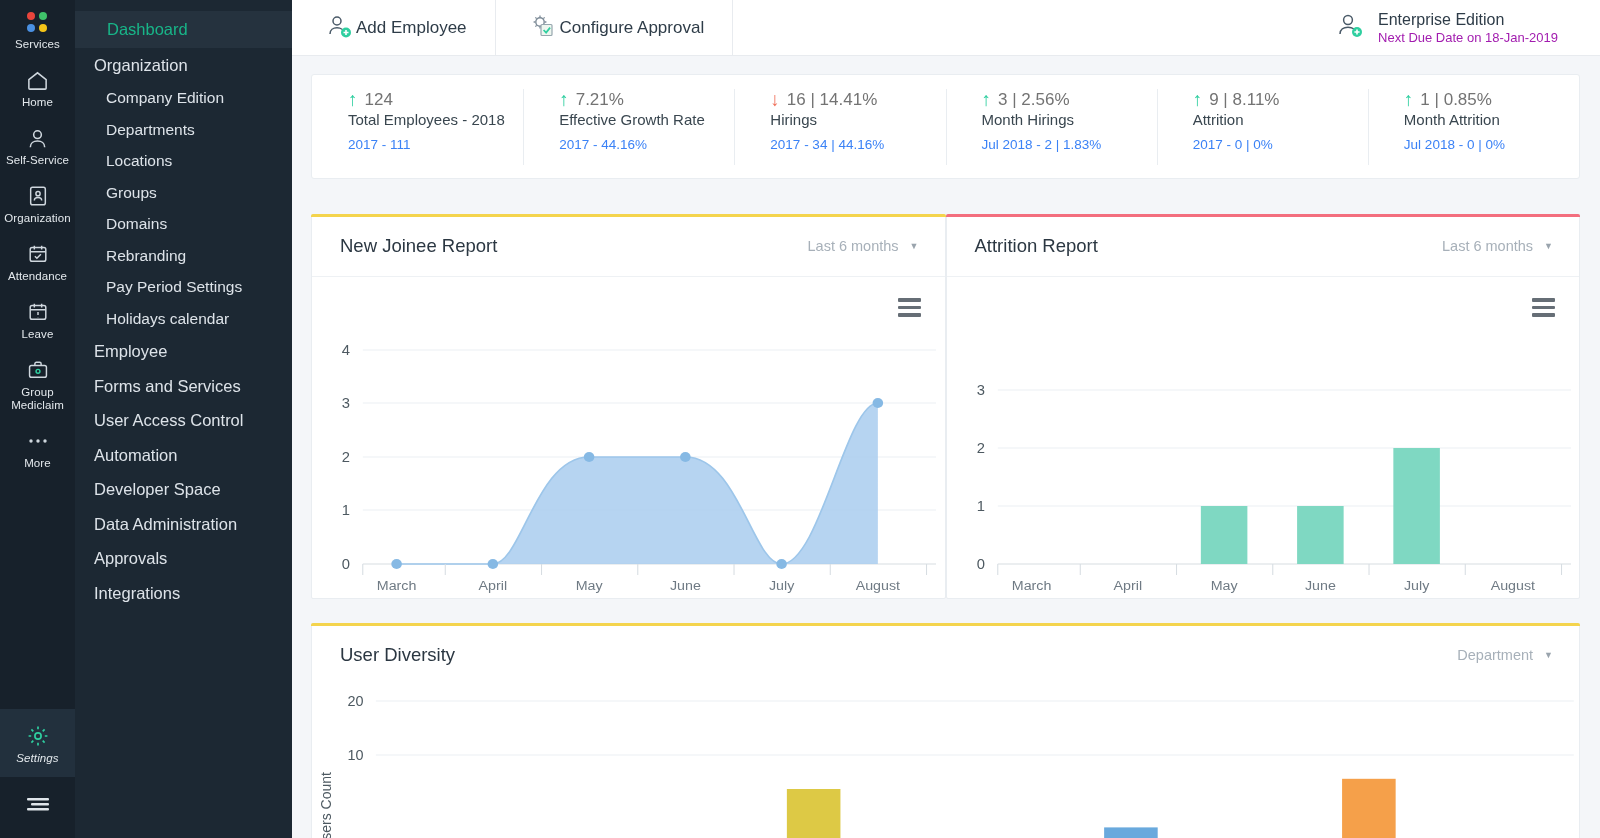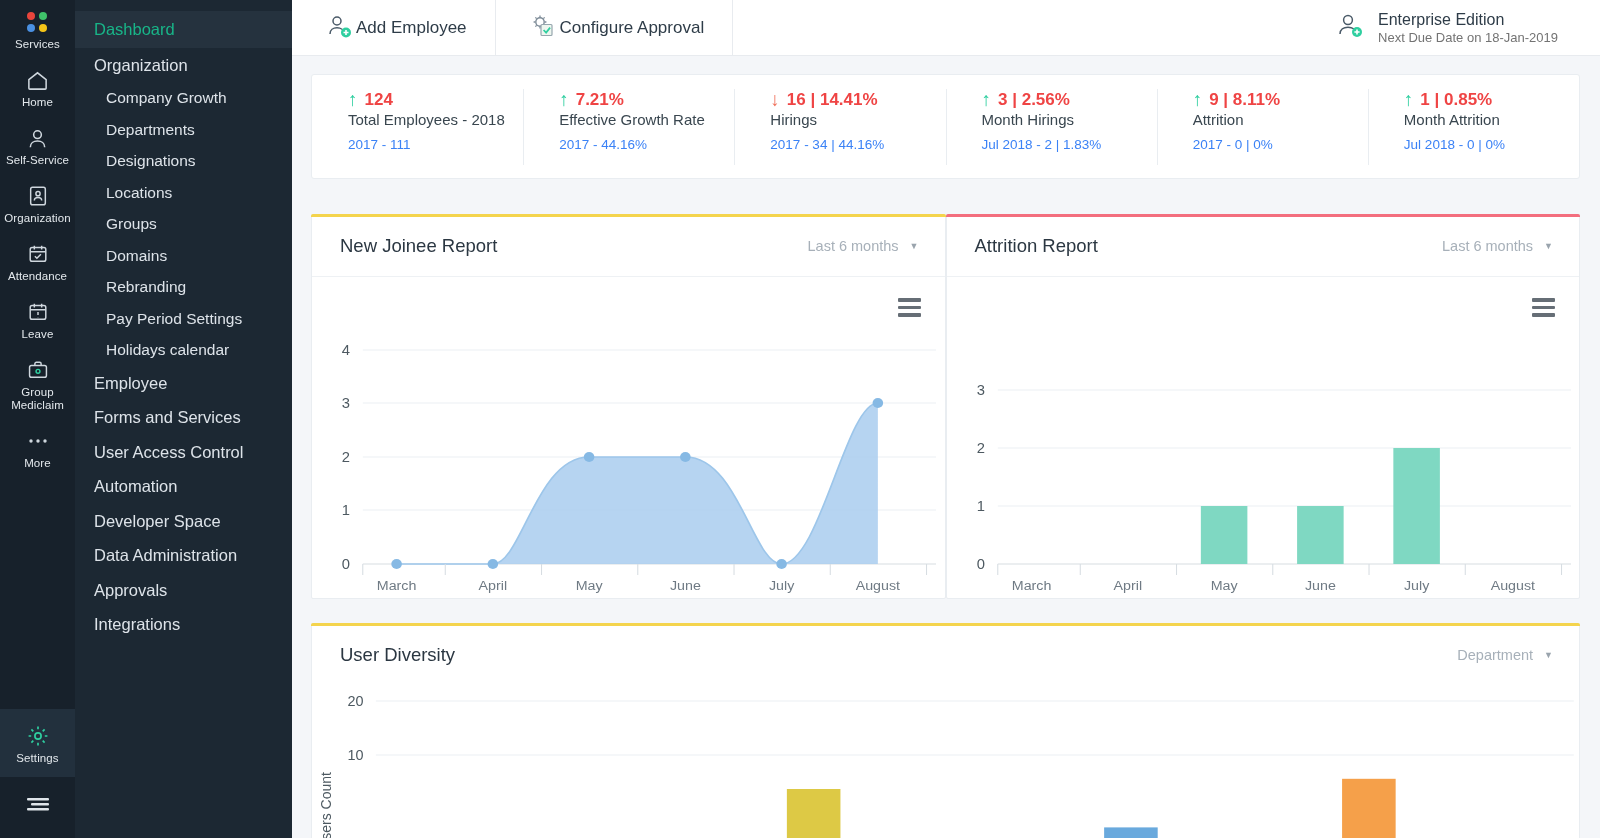--- a/index.html
+++ b/index.html
@@ -30,21 +30,21 @@
   .rail-item .rail-ico {
     height: 26px; display: flex; align-items: center; justify-content: center;
     margin-bottom: 3px;
   }
   .rail-label {
     font-size: 11.5px; line-height: 13px; text-align: center;
     color: #e3e8ec; letter-spacing: .1px;
   }
   .rail-spacer { flex: 1 1 auto; }
   .rail-item.settings {
-    background: #22303d; width: 75px; padding: 14px 2px 12px;
+    background: #22303d; width: 75px; padding: 14px 2px 12px; font-style: italic;
   }
   .rail-item.burger { padding: 14px 2px 18px; }
   .dots-grid {
     width: 22px; height: 22px;
     display: grid; grid-template-columns: 9px 9px; grid-template-rows: 9px 9px;
     gap: 3px; align-content: center; justify-content: center;
   }
   .dots-grid i { width: 8px; height: 8px; border-radius: 50%; display: block; }
 
   
@@ -57,21 +57,21 @@
   .nav-row {
     display: block; line-height: 1;
     color: #dde3e9;
     cursor: pointer;
     white-space: nowrap;
   }
   .nav-row.lvl0 { padding: 9px 18px 9px 19px; font-size: 16.5px; }
   .nav-row.lvl1 { padding: 8px 18px 8px 31px; font-size: 15.5px; }
   .nav-row.active {
     background: #25323e; color: #18b588; font-size: 16.5px;
-    padding: 10px 18px 10px 19px;
+    padding: 10px 18px 10px 32px;
   }
 
   
   .main {
     flex: 1 1 auto; height: 838px;
     background: #f4f6f9;
     display: flex; flex-direction: column;
     overflow: hidden;
   }
 
@@ -88,21 +88,21 @@
     border-right: 1px solid #e8ebef;
     cursor: pointer;
   }
   .tb-action .lbl { font-size: 17px; color: #2e3c48; }
   .tb-gap { flex: 1 1 auto; }
   .tb-edition {
     display: flex; align-items: center; gap: 14px;
     padding-right: 42px; cursor: pointer;
   }
   .ed-title { font-size: 16px; color: #2e3c48; line-height: 19px; }
-  .ed-sub { font-size: 13px; color: #737373; line-height: 17px; }
+  .ed-sub { font-size: 13px; color: #a21caf; line-height: 17px; }
 
   
   .scroll {
     flex: 1 1 auto; overflow: hidden;
     padding: 18px 20px 0 19px;
   }
 
   
   .kpi-card {
     background: #fff; border: 1px solid #e9edf1; border-radius: 3px;
@@ -113,21 +113,21 @@
     flex: 1 1 0; padding: 0 0 0 36px; position: relative; height: 76px;
   }
   .kpi + .kpi::before {
     content: ""; position: absolute; left: 0; top: 0;
     width: 1px; height: 76px; background: #e9edf1;
   }
   .kpi-top { display: flex; align-items: center; gap: 7px; height: 22px; }
   .kpi-arrow { font-size: 19px; line-height: 19px; font-weight: 400; }
   .kpi-arrow.up { color: #2fcfa0; }
   .kpi-arrow.down { color: #f0705a; }
-  .kpi-val { font-size: 17px; font-weight: bold; color: #ef4444; }
+  .kpi-val { font-size: 17px; font-weight: normal; color: #737373; }
   .kpi-name { font-size: 15px; color: #39464f; }
   .kpi-sub { font-size: 13.5px; color: #3b82f6; margin-top: 9px; }
 
   
   .row2 { display: flex; margin-bottom: 24px; }
   .card {
     background: #fff; border: 1px solid #e9edf1; border-radius: 2px;
     position: relative; flex: 1 1 0;
   }
   .card::before {
@@ -286,23 +286,22 @@
           <rect x="6" y="8" width="18" height="2.6" rx="1" fill="#dfe5ea"></rect>
           <rect x="2" y="13" width="22" height="2.6" rx="1" fill="#dfe5ea"></rect>
         </svg>
       </span>
     </div>
   </div>
 
   <nav class="nav-panel">
     <div class="nav-row active">Dashboard</div>
     <div class="nav-row lvl0">Organization</div>
-    <div class="nav-row lvl1">Company Growth</div>
+    <div class="nav-row lvl1">Company Edition</div>
     <div class="nav-row lvl1">Departments</div>
-    <div class="nav-row lvl1">Designations</div>
     <div class="nav-row lvl1">Locations</div>
     <div class="nav-row lvl1">Groups</div>
     <div class="nav-row lvl1">Domains</div>
     <div class="nav-row lvl1">Rebranding</div>
     <div class="nav-row lvl1">Pay Period Settings</div>
     <div class="nav-row lvl1">Holidays calendar</div>
     <div class="nav-row lvl0">Employee</div>
     <div class="nav-row lvl0">Forms and Services</div>
     <div class="nav-row lvl0">User Access Control</div>
     <div class="nav-row lvl0">Automation</div>

